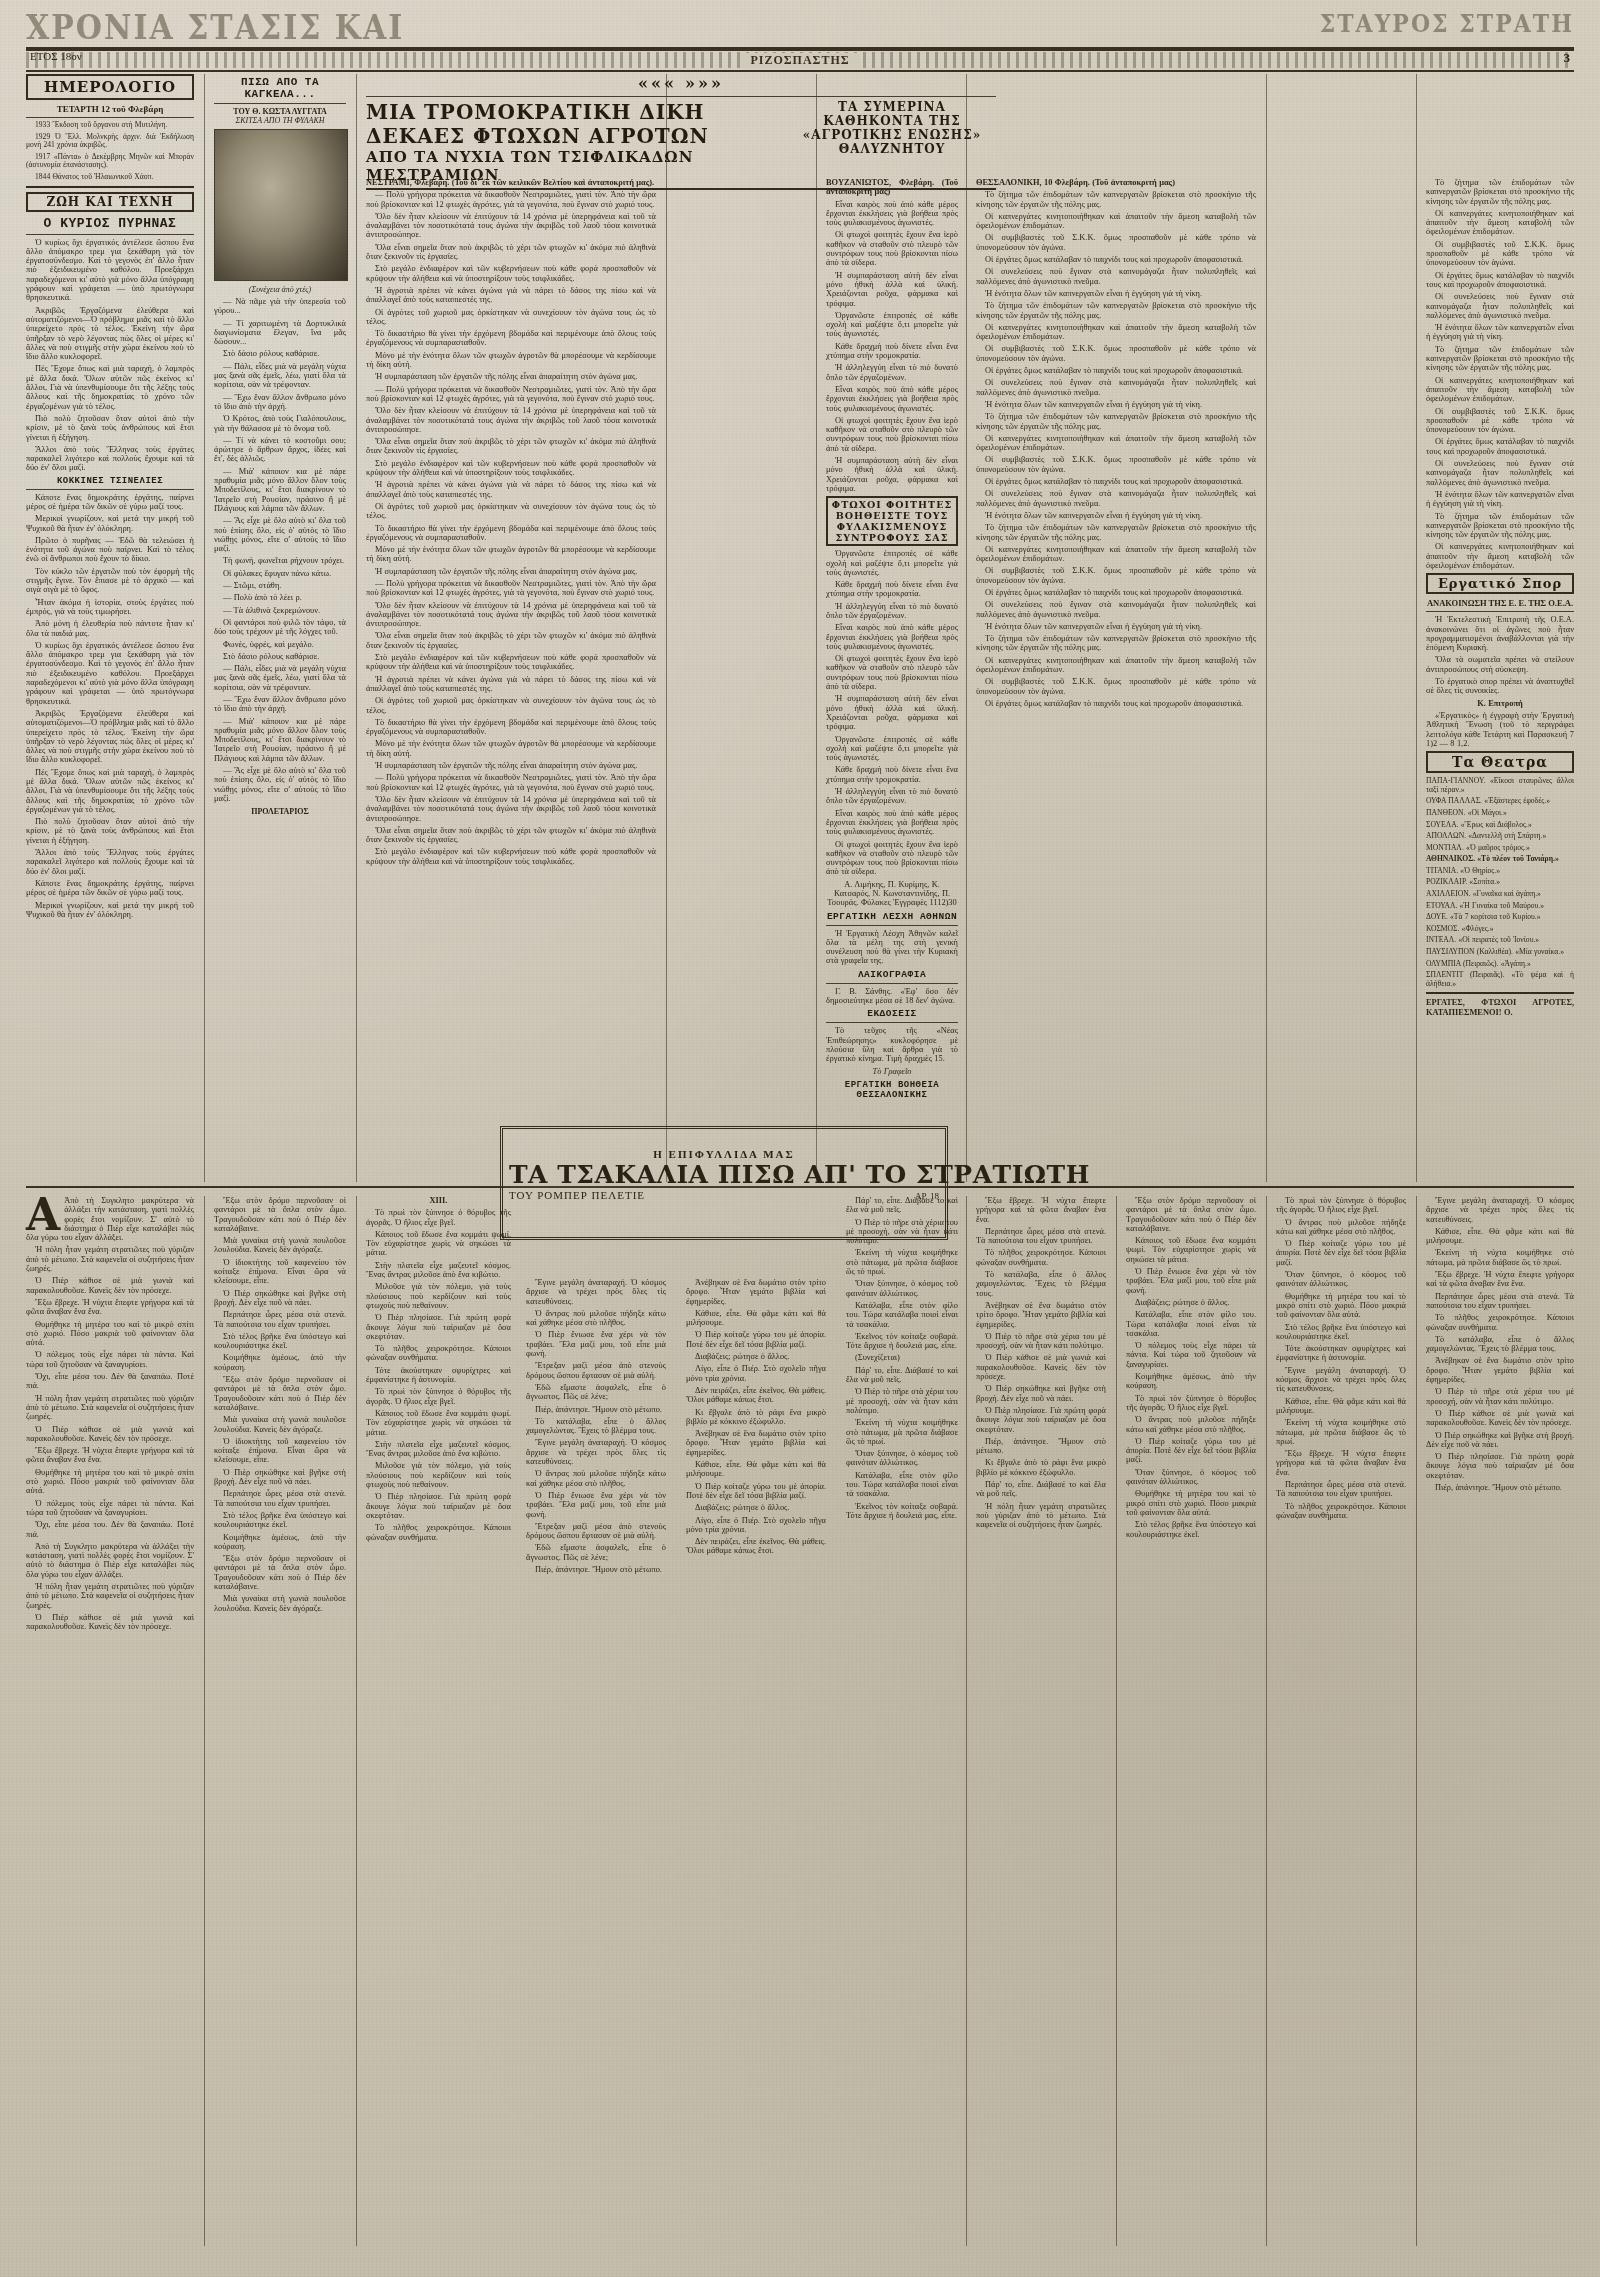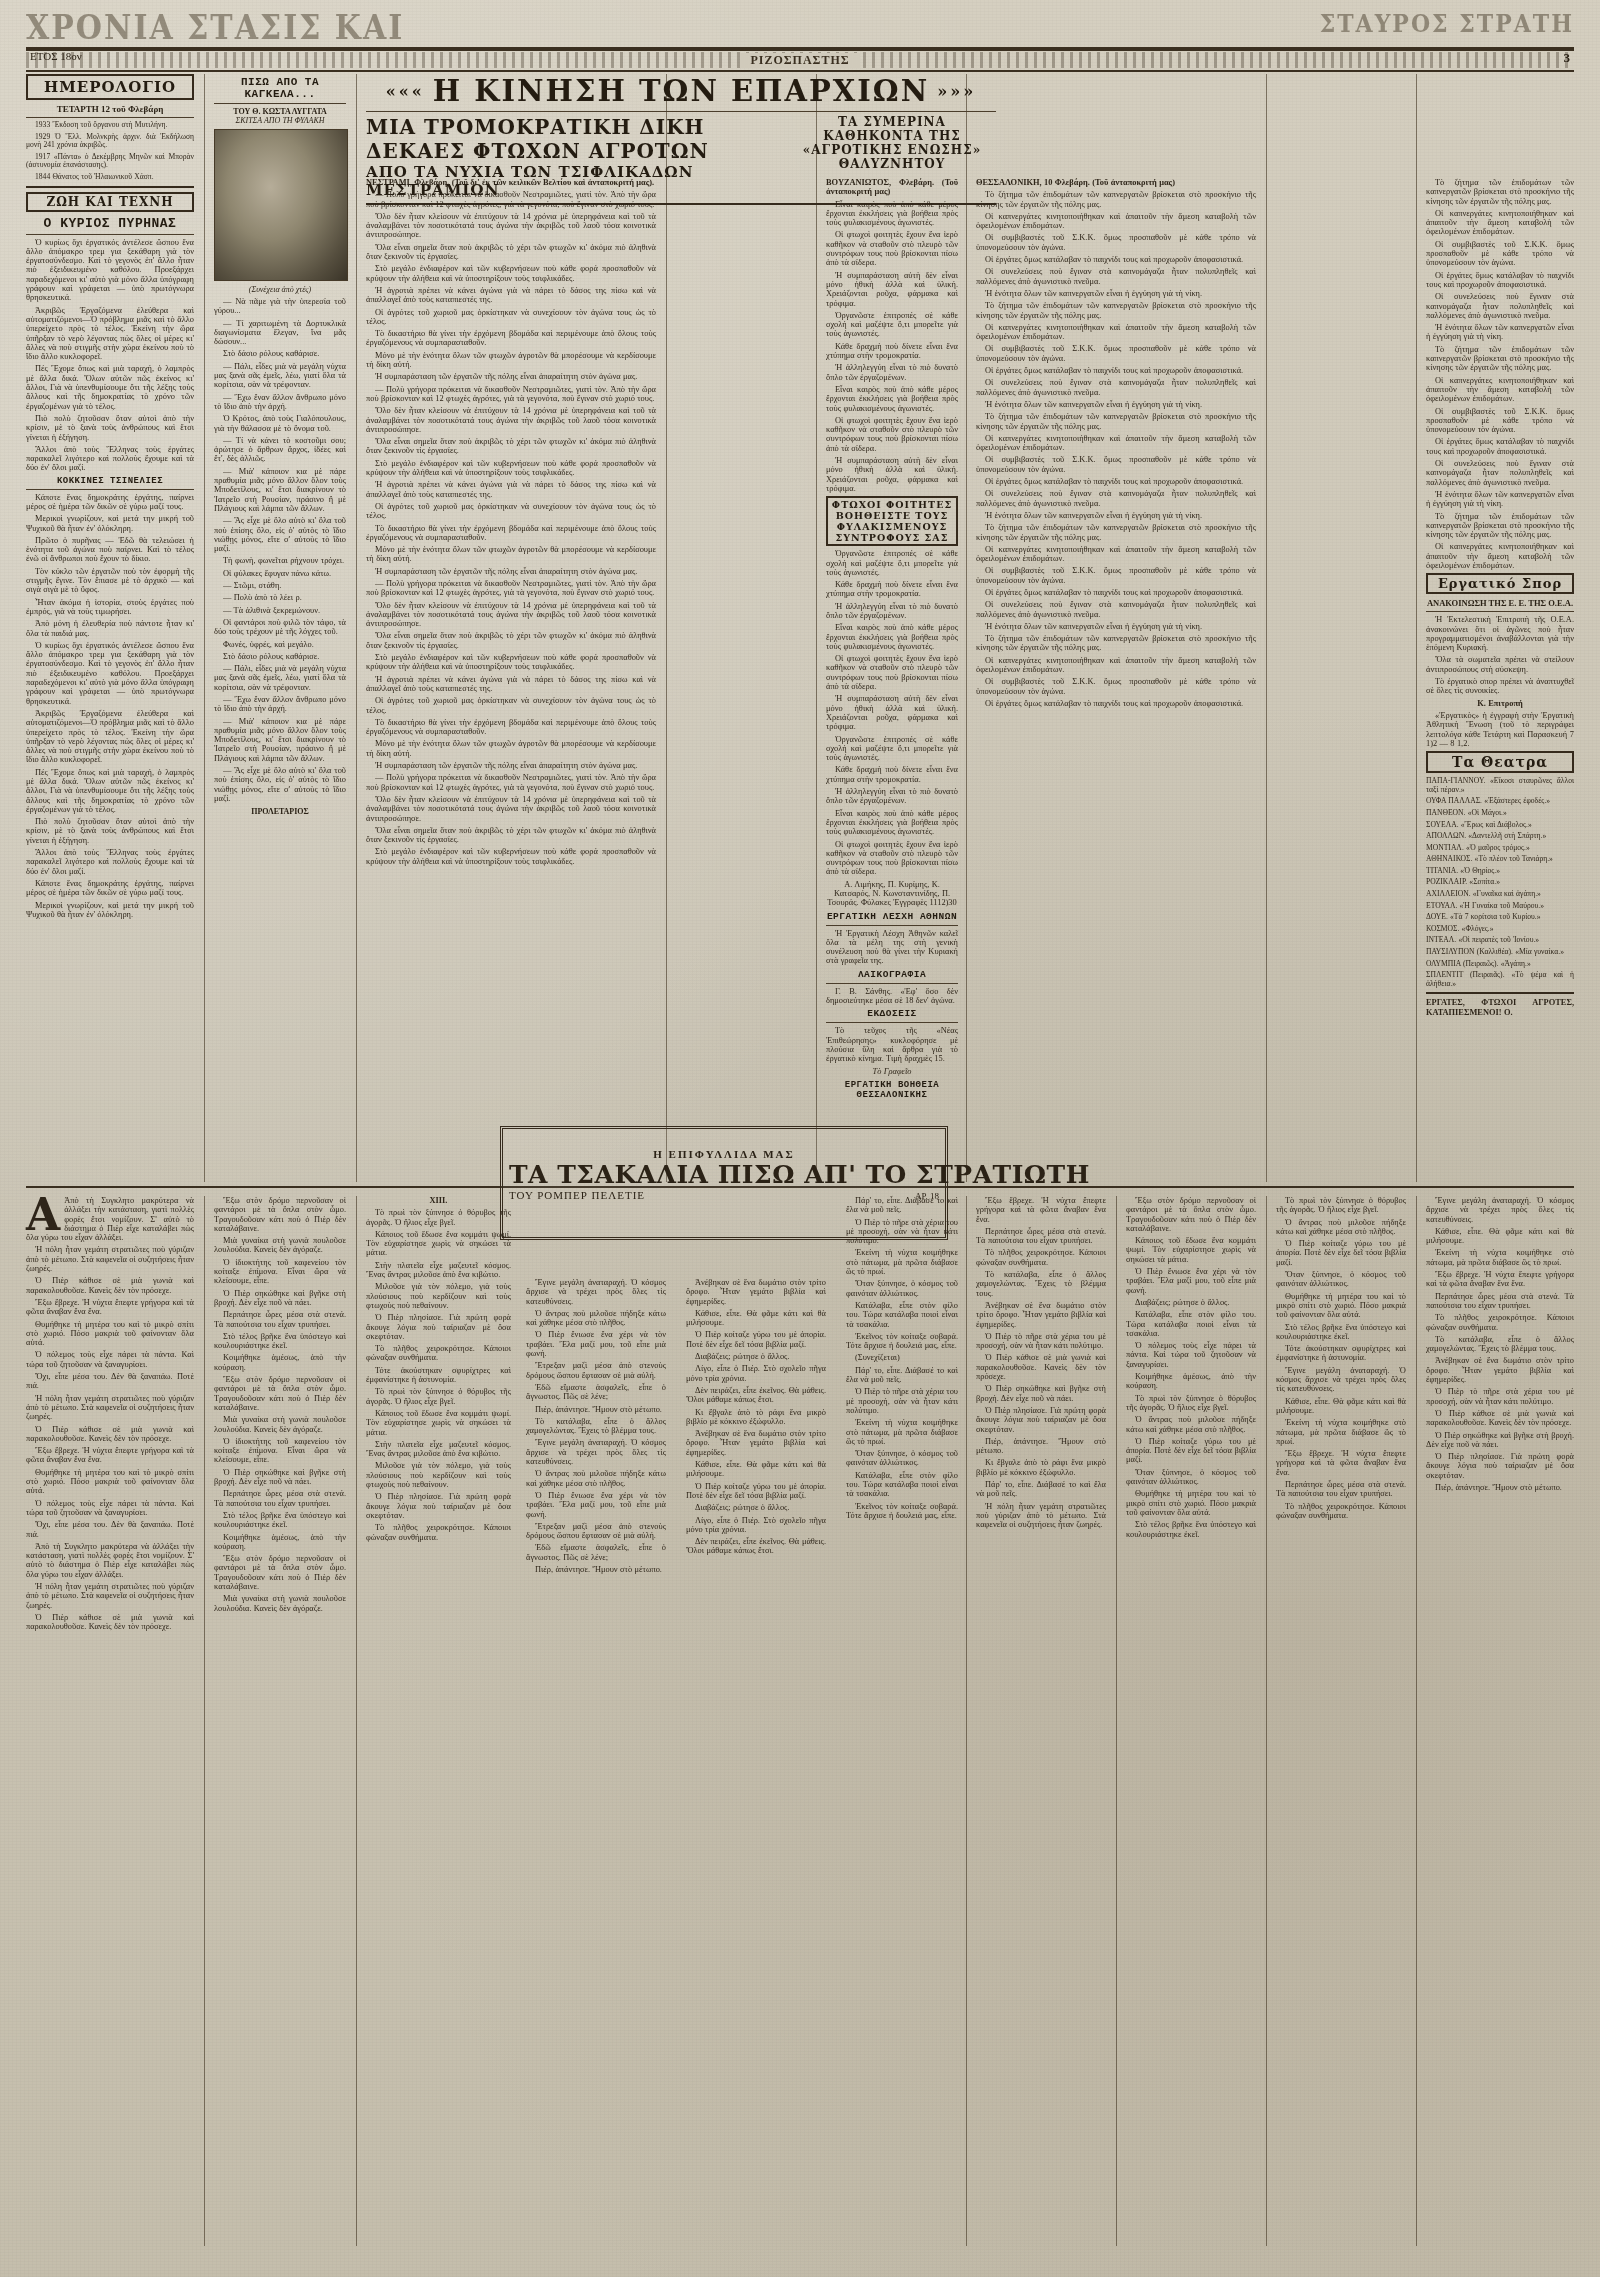--- a/index.html
+++ b/index.html
@@ -241,21 +241,20 @@
         <p>— Ἔχω ἕναν ἄλλον ἄνθρωπο μόνο τὸ ἴδιο ἀπὸ τὴν ἀρχή.</p>
         <p>— Μιὰ' κάποιον κια μὲ πάρε πραθυμία μιᾶς μόνο ἄλλον ὅλον τοὺς Μποδετίλους, κι' ἔτσι διακρίνουν τὸ Ἰατρεῖο στὴ Ρουσίαν, πράσινο ἢ μὲ Πλάγιους καὶ λάμπα τῶν ἄλλων.</p>
         <p>— Ἄς εἶχε μὲ ὅλο αὐτὸ κι' ὅλα τοῦ ποὺ ἐπίσης ὅλο, εἰς ὁ' αὐτὸς τὸ ἴδιο νιώθῃς μόνος, εἴτε σ' αὐτοὺς τὸ ἴδιο μαζί.</p>
       </div>
       <div class="center" style="font-size:8px;font-weight:bold;margin-top:4px;">ΠΡΟΛΕΤΑΡΙΟΣ</div>
     </div>
 
     <div class="col" style="left:340px;width:630px;">
       <div style="display:flex;align-items:center;justify-content:center;gap:8px;">
         <span class="hdr-deco" style="font-size:16px;letter-spacing:3px;">«««</span>
-        <span class="hdr-deco" style="font-size:29px;letter-spacing:2px;">Η  ΚΙΝΗΣΗ  ΤΩΝ  ΕΠΑΡΧΙΩΝ</span>
         <span class="hdr-deco" style="font-size:16px;letter-spacing:3px;">»»»</span>
       </div>
       <div class="hr-thin"></div>
       <div style="display:flex;">
         <div style="width:420px;">
           <div class="hdr-deco" style="font-size:20px;text-align:left;">ΜΙΑ ΤΡΟΜΟΚΡΑΤΙΚΗ  ΔΙΚΗ  ΔΕΚΑΕΣ  ΦΤΩΧΩΝ  ΑΓΡΟΤΩΝ</div>
           <div class="hdr-deco" style="font-size:15px;text-align:left;">ΑΠΟ ΤΑ ΝΥΧΙΑ ΤΩΝ ΤΣΙΦΛΙΚΑΔΩΝ ΜΕΣΤΡΑΜΙΩΝ</div>
         </div>
         <div style="width:210px;padding-left:6px;">
           <div class="hdr-deco" style="font-size:12px;text-align:center;">ΤΑ ΣΥΜΕΡΙΝΑ ΚΑΘΗΚΟΝΤΑ ΤΗΣ</div>
@@ -417,21 +416,21 @@
       <div class="hdr-box" style="padding:1px 2px;">
         <div class="hdr-deco" style="font-size:14px;">Τα Θεατρα</div>
       </div>
       <div class="body-text tiny">
         <p style="text-indent:0;">ΠΑΠΑ-ΓΙΑΝΝΟΥ. «Εἴκοσι σταυρῶνες ἅλλοι ταξὶ πέραν.»</p>
         <p style="text-indent:0;">ΟΥΦΑ ΠΑΛΛΑΣ. «Ἐξάστερες ἐφοδές.»</p>
         <p style="text-indent:0;">ΠΑΝΘΕΟΝ. «Οἱ Μάγοι.»</p>
         <p style="text-indent:0;">ΣΟΥΕΛΑ. «Ἔρως καὶ Διάβολος.»</p>
         <p style="text-indent:0;">ΑΠΟΛΛΩΝ. «Δαντελλῆ στὴ Σπάρτη.»</p>
         <p style="text-indent:0;">ΜΟΝΤΙΑΛ. «Ὁ μαῦρος τρόμος.»</p>
-        <p style="text-indent:0;">ΑΘΗΝΑΙΚΟΣ. «Τὸ πλέον τοῦ Τανιάρη.»</p>
+        <p style="text-indent:0;font-weight:bold;">ΑΘΗΝΑΙΚΟΣ. «Τὸ πλέον τοῦ Τανιάρη.»</p>
         <p style="text-indent:0;">ΤΙΤΑΝΙΑ. «Ὁ Θηρίος.»</p>
         <p style="text-indent:0;">ΡΟΖΙΚΛΑΙΡ. «Σοπίτα.»</p>
         <p style="text-indent:0;">ΑΧΙΛΛΕΙΟΝ. «Γυναῖκα καὶ ἀγάπη.»</p>
         <p style="text-indent:0;">ΕΤΟΥΑΛ. «Ἡ Γυναίκα τοῦ Μαύρου.»</p>
         <p style="text-indent:0;">ΔΟΥΕ. «Τὰ 7 κορίτσια τοῦ Κυρίου.»</p>
         <p style="text-indent:0;">ΚΟΣΜΟΣ. «Φλόγες.»</p>
         <p style="text-indent:0;">ΙΝΤΕΑΛ. «Οἱ πειρατὲς τοῦ Ἰονίου.»</p>
         <p style="text-indent:0;">ΠΑΥΣΙΛΥΠΟΝ (Καλλιθέα). «Μία γυναίκα.»</p>
         <p style="text-indent:0;">ΟΛΥΜΠΙΑ (Πειραιῶς). «Ἀγάπη.»</p>
         <p style="text-indent:0;">ΣΠΛΕΝΤΙΤ (Πειραιᾶς). «Τὸ ψέμα καὶ ἡ ἀλήθεια.»</p>

